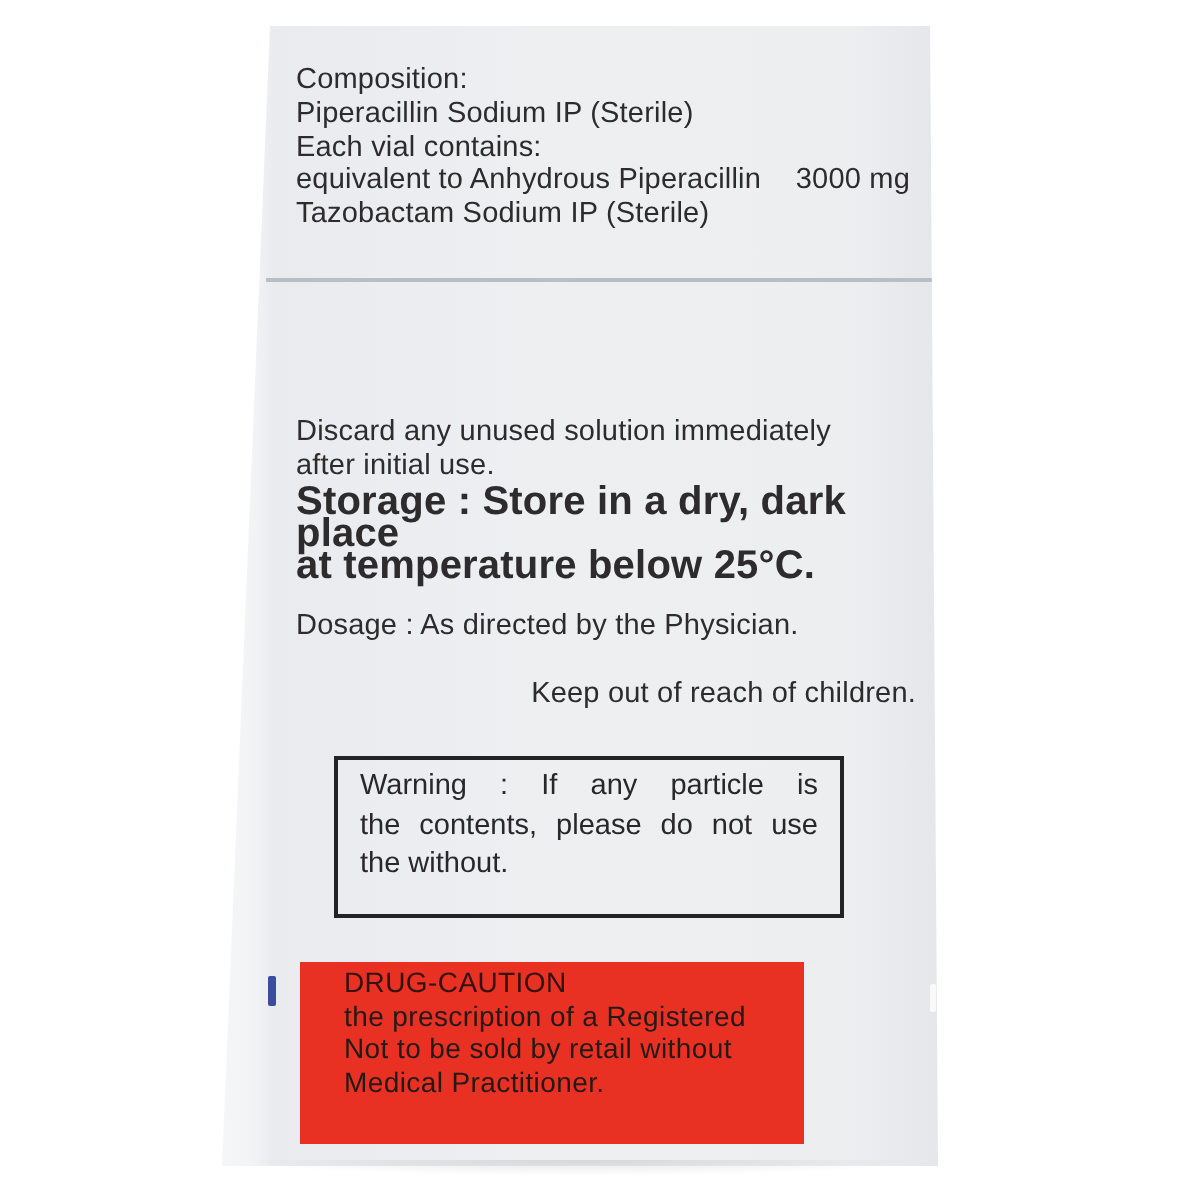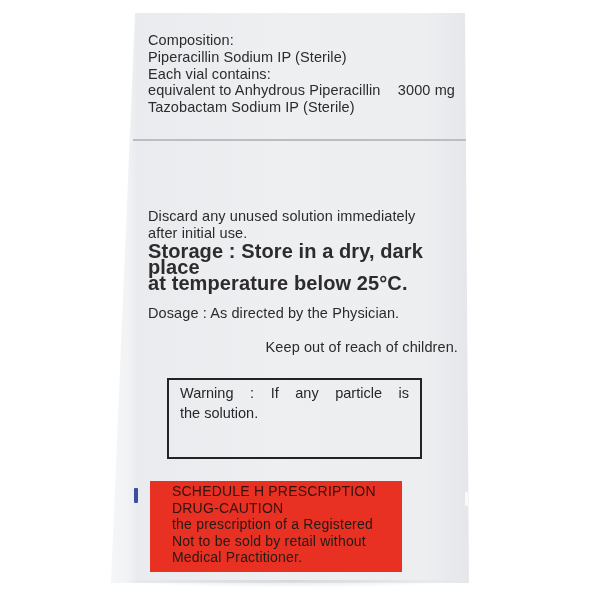--- a/index.html
+++ b/index.html
@@ -81,25 +81,25 @@
     <div>Storage : Store in a dry, dark place</div>
     <div>at temperature below 25°C.</div>
   </div>
 
   <div class="txt dosage">Dosage : As directed by the Physician.</div>
 
   <div class="txt children">Keep out of reach of children.</div>
 
   <div class="warning-box">
     <div class="jline">Warning : If any particle is</div>
-    <div>the solution.</div>
+    <div class="jline">the contents, please do not use</div>
+    <div>the without.</div>
   </div>
 
   <div class="schedule-box">
-    <div class="hd">SCHEDULE H PRESCRIPTION</div>
     <div class="hd">DRUG-CAUTION</div>
     <div>the prescription of a Registered</div>
     <div>Not to be sold by retail without</div>
     <div>Medical Practitioner.</div>
   </div>
 
   <div class="spine-mark"></div>
   <div class="edge-mark"></div>
 
 </div>

